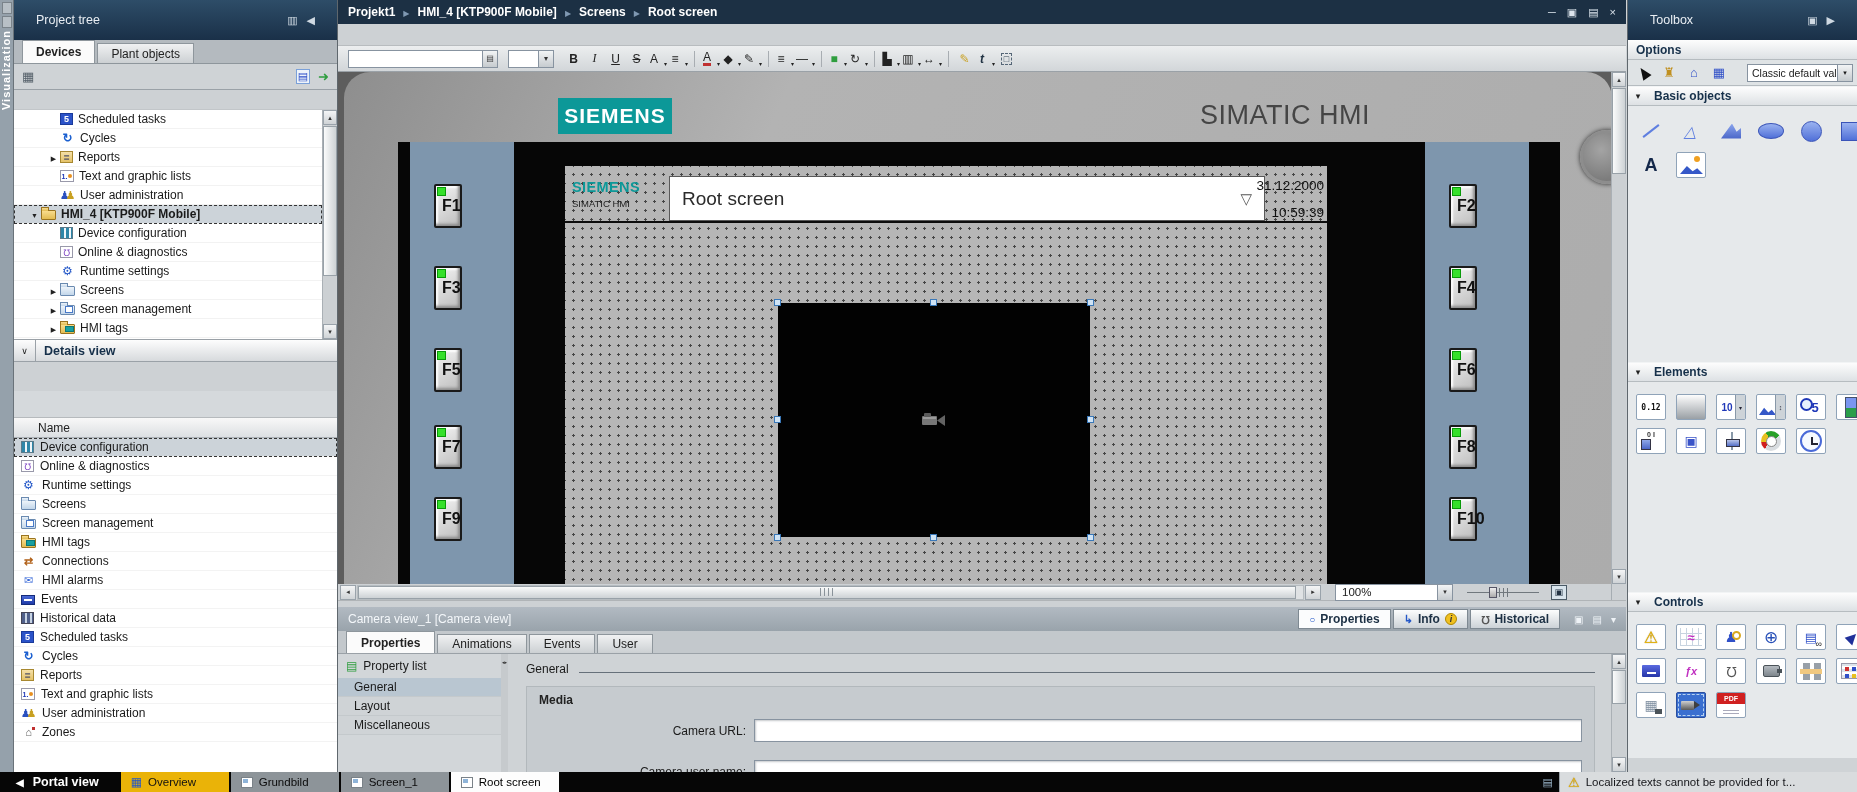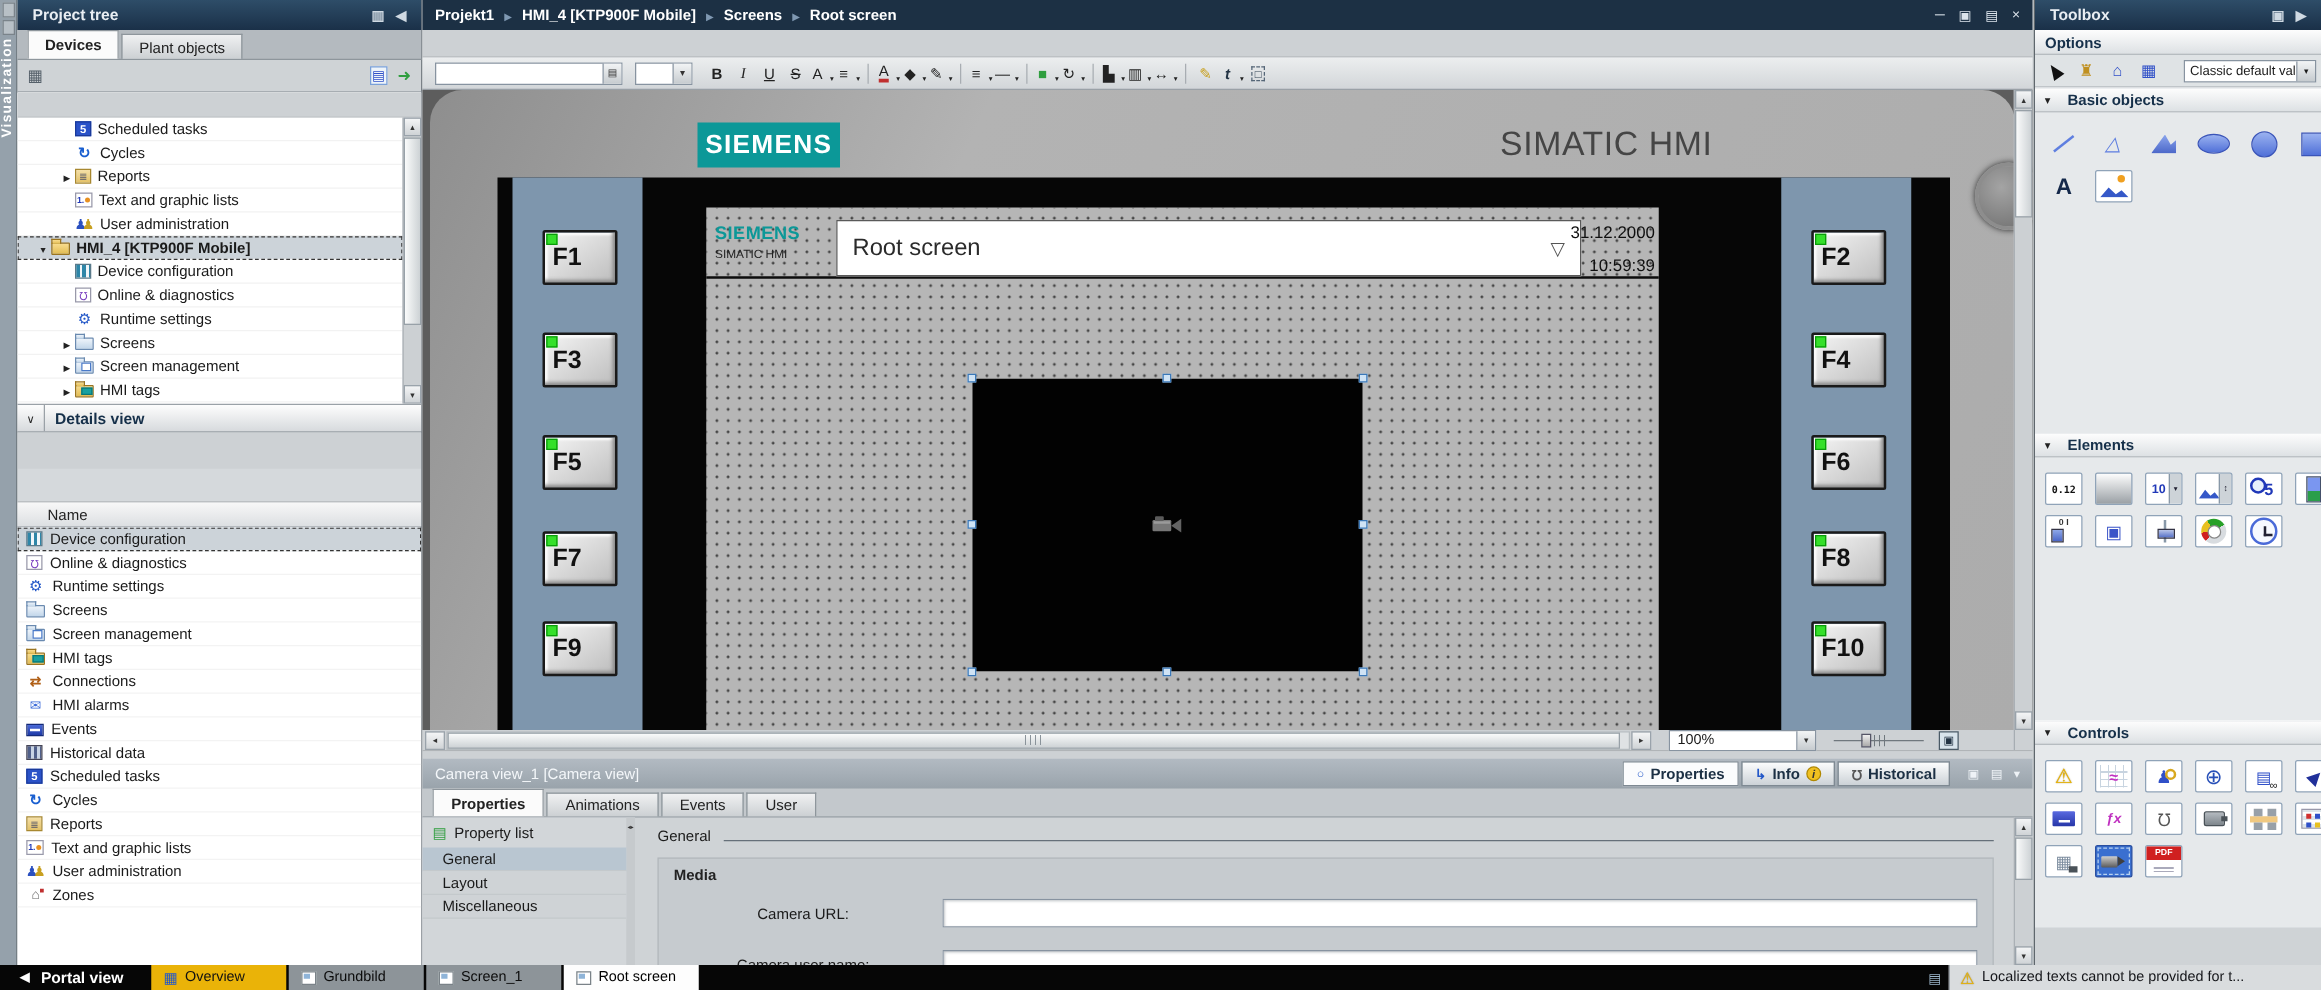--- a/index.html
+++ b/index.html
@@ -7,22 +7,22 @@
        font-family:"Liberation Sans",sans-serif;font-size:12px;color:#1a1a1a;}
   span,div{box-sizing:border-box;}
 
   
   #visu-strip{position:absolute;left:0;top:0;width:14px;height:772px;background:#95a1ab;border-right:1px solid #6a737a;}
   .strip-tab{position:absolute;left:2px;width:10px;height:12px;background:#b8c0c6;border:1px solid #7a838a;}
   .vtext{position:absolute;top:30px;left:0;width:14px;writing-mode:vertical-rl;transform:rotate(180deg);
          color:#fff;font-weight:bold;font-size:11px;letter-spacing:1px;}
 
   
-  .panel-title{height:24px;background:linear-gradient(#2e4d68,#1a3048);color:#e9eef3;display:flex;align-items:center;
-               padding:0 12px;font-size:12.5px;font-weight:bold;}
+  .panel-title{height:40px;background:linear-gradient(#2e4d68,#1a3048);color:#e9eef3;display:flex;align-items:center;
+               padding:0 22px;font-size:12.5px;}
   .pt-icons{margin-left:auto;display:flex;gap:9px;font-size:11px;color:#cfd9e2;}
   .glyph-ic{cursor:default;}
 
   
   #project-tree{position:absolute;left:14px;top:0;width:324px;height:772px;background:#cfd3d6;border-right:1px solid #5f676d;
                 display:flex;flex-direction:column;}
   .ptabs{height:24px;background:#b4babf;display:flex;align-items:flex-end;padding-left:8px;gap:2px;border-bottom:1px solid #8e969c;}
   .ptab{height:20px;padding:0 13px;background:linear-gradient(#f0f1f2,#ccd0d3);border:1px solid #8e969c;border-bottom:none;
         display:flex;align-items:center;color:#222;}
   .ptab[data-active="true"]{height:23px;background:#fbfbfb;font-weight:bold;}
@@ -127,23 +127,23 @@
   
   .canvas{position:absolute;top:72px;left:0;right:0;height:512px;background:#5d5d5d;overflow:hidden;}
   .device{position:absolute;left:6px;top:0;width:1268px;height:512px;border-radius:26px 26px 0 0;
           background:linear-gradient(115deg,#8e8e8e,#b3b3b3 30%,#acacac);}
   .brand{position:absolute;left:214px;top:26px;width:114px;height:36px;background:#0c9898;color:#fff;display:flex;
          align-items:center;justify-content:center;font-weight:bold;font-size:21px;letter-spacing:1px;}
   .product{position:absolute;left:856px;top:28px;font-size:27px;color:#454545;letter-spacing:.5px;}
   .dev-black{position:absolute;left:54px;top:70px;width:1162px;bottom:0;background:#060606;}
   .kp{position:absolute;top:70px;width:104px;bottom:0;background:#7e96ad;}
   .kp.left{left:66px;} .kp.right{left:1081px;}
-  .fkey{position:absolute;left:24px;width:60px;height:44px;background:linear-gradient(145deg,#f4f4f4,#bdbdbd);
+  .fkey{position:absolute;left:24px;width:28px;height:44px;background:linear-gradient(145deg,#f4f4f4,#bdbdbd);
         border:2px solid #1a1a1a;border-radius:2px;box-shadow:inset -2px -2px 3px #8a8a8a,inset 2px 2px 2px #fff;
-        display:flex;align-items:center;padding-left:6px;font-weight:bold;font-size:20px;color:#111;}
+        display:flex;align-items:center;padding-left:6px;font-weight:bold;font-size:16px;color:#111;}
   .fkey:nth-of-type(1){top:42px;} .fkey:nth-of-type(2){top:124px;} .fkey:nth-of-type(3){top:206px;}
   .fkey:nth-of-type(4){top:283px;} .fkey:nth-of-type(5){top:355px;}
   .led{position:absolute;top:1px;left:1px;width:9px;height:9px;background:#35e02a;border:1px solid #0a9a0a;}
   .screen{position:absolute;left:221px;top:94px;width:762px;height:418px;background-color:#b6b6b6;
           background-image:radial-gradient(circle,#454545 1px,transparent 1.3px);background-size:9px 9px;background-position:4px 4px;}
   .stitle{position:absolute;top:9px;left:0;width:100%;height:48px;border-bottom:2px solid #0d0d0d;}
   .slogo{position:absolute;left:7px;top:4px;display:flex;flex-direction:column;}
   .slogo .s1{color:#0c9898;font-weight:bold;font-size:14.5px;letter-spacing:.4px;}
   .slogo .s2{color:#222;font-size:9.5px;margin-top:3px;}
   .scombo{position:absolute;left:104px;top:1px;width:596px;height:45px;background:#fff;border:1px solid #595959;
@@ -216,21 +216,21 @@
   .plist-ic::before{content:"▤";color:#2f9e3f;font-size:12px;}
   .pnav-item{height:19px;display:flex;align-items:center;padding-left:16px;border-bottom:1px solid #c4c9cc;background:#cfd3d6;}
   .pnav-item[data-selected="true"]{background:#b9c6d1;}
   .pmain{flex:1;padding:8px 16px 0 18px;overflow:hidden;position:relative;}
   .gen-row{display:flex;align-items:baseline;gap:10px;}
   .gen-row .rule{flex:1;border-bottom:1px solid #66707a;}
   .media{margin-top:10px;background:#c6cbcf;border:1px solid #b2b8bc;padding:6px 12px 4px;height:140px;}
   .media .mh{font-weight:bold;color:#222;}
   .frow{display:flex;align-items:center;margin-top:12px;}
   .frow + .frow{margin-top:18px;}
-  .flabel{width:215px;text-align:center;padding-right:8px;flex:none;}
+  .flabel{width:215px;text-align:right;padding-right:8px;flex:none;}
   .fin{flex:1;height:19px;border:1px solid #8793a0;background:#fff;box-shadow:inset 1px 1px 2px #c6c9cc;
        font-family:"Liberation Sans",sans-serif;}
   .props-vsb{position:absolute;top:47px;bottom:0;right:0;width:15px;background:#ccd0d3;border-left:1px solid #aab0b5;}
   .props-vsb .sa{position:absolute;left:0;right:0;height:15px;background:linear-gradient(#f4f5f6,#cfd3d6);border:1px solid #9aa3ab;
                  display:flex;align-items:center;justify-content:center;font-size:7px;color:#333;}
   .props-vsb .sa.up{top:0;} .props-vsb .sa.dn{bottom:0;}
   .props-vsb .th{position:absolute;left:0;right:0;top:16px;height:34px;background:linear-gradient(90deg,#fafbfb,#cdd2d5);border:1px solid #98a1a8;}
 
   
   #toolbox{position:absolute;left:1627px;top:0;width:230px;height:772px;background:#cfd3d6;border-left:1px solid #5f676d;overflow:hidden;}

